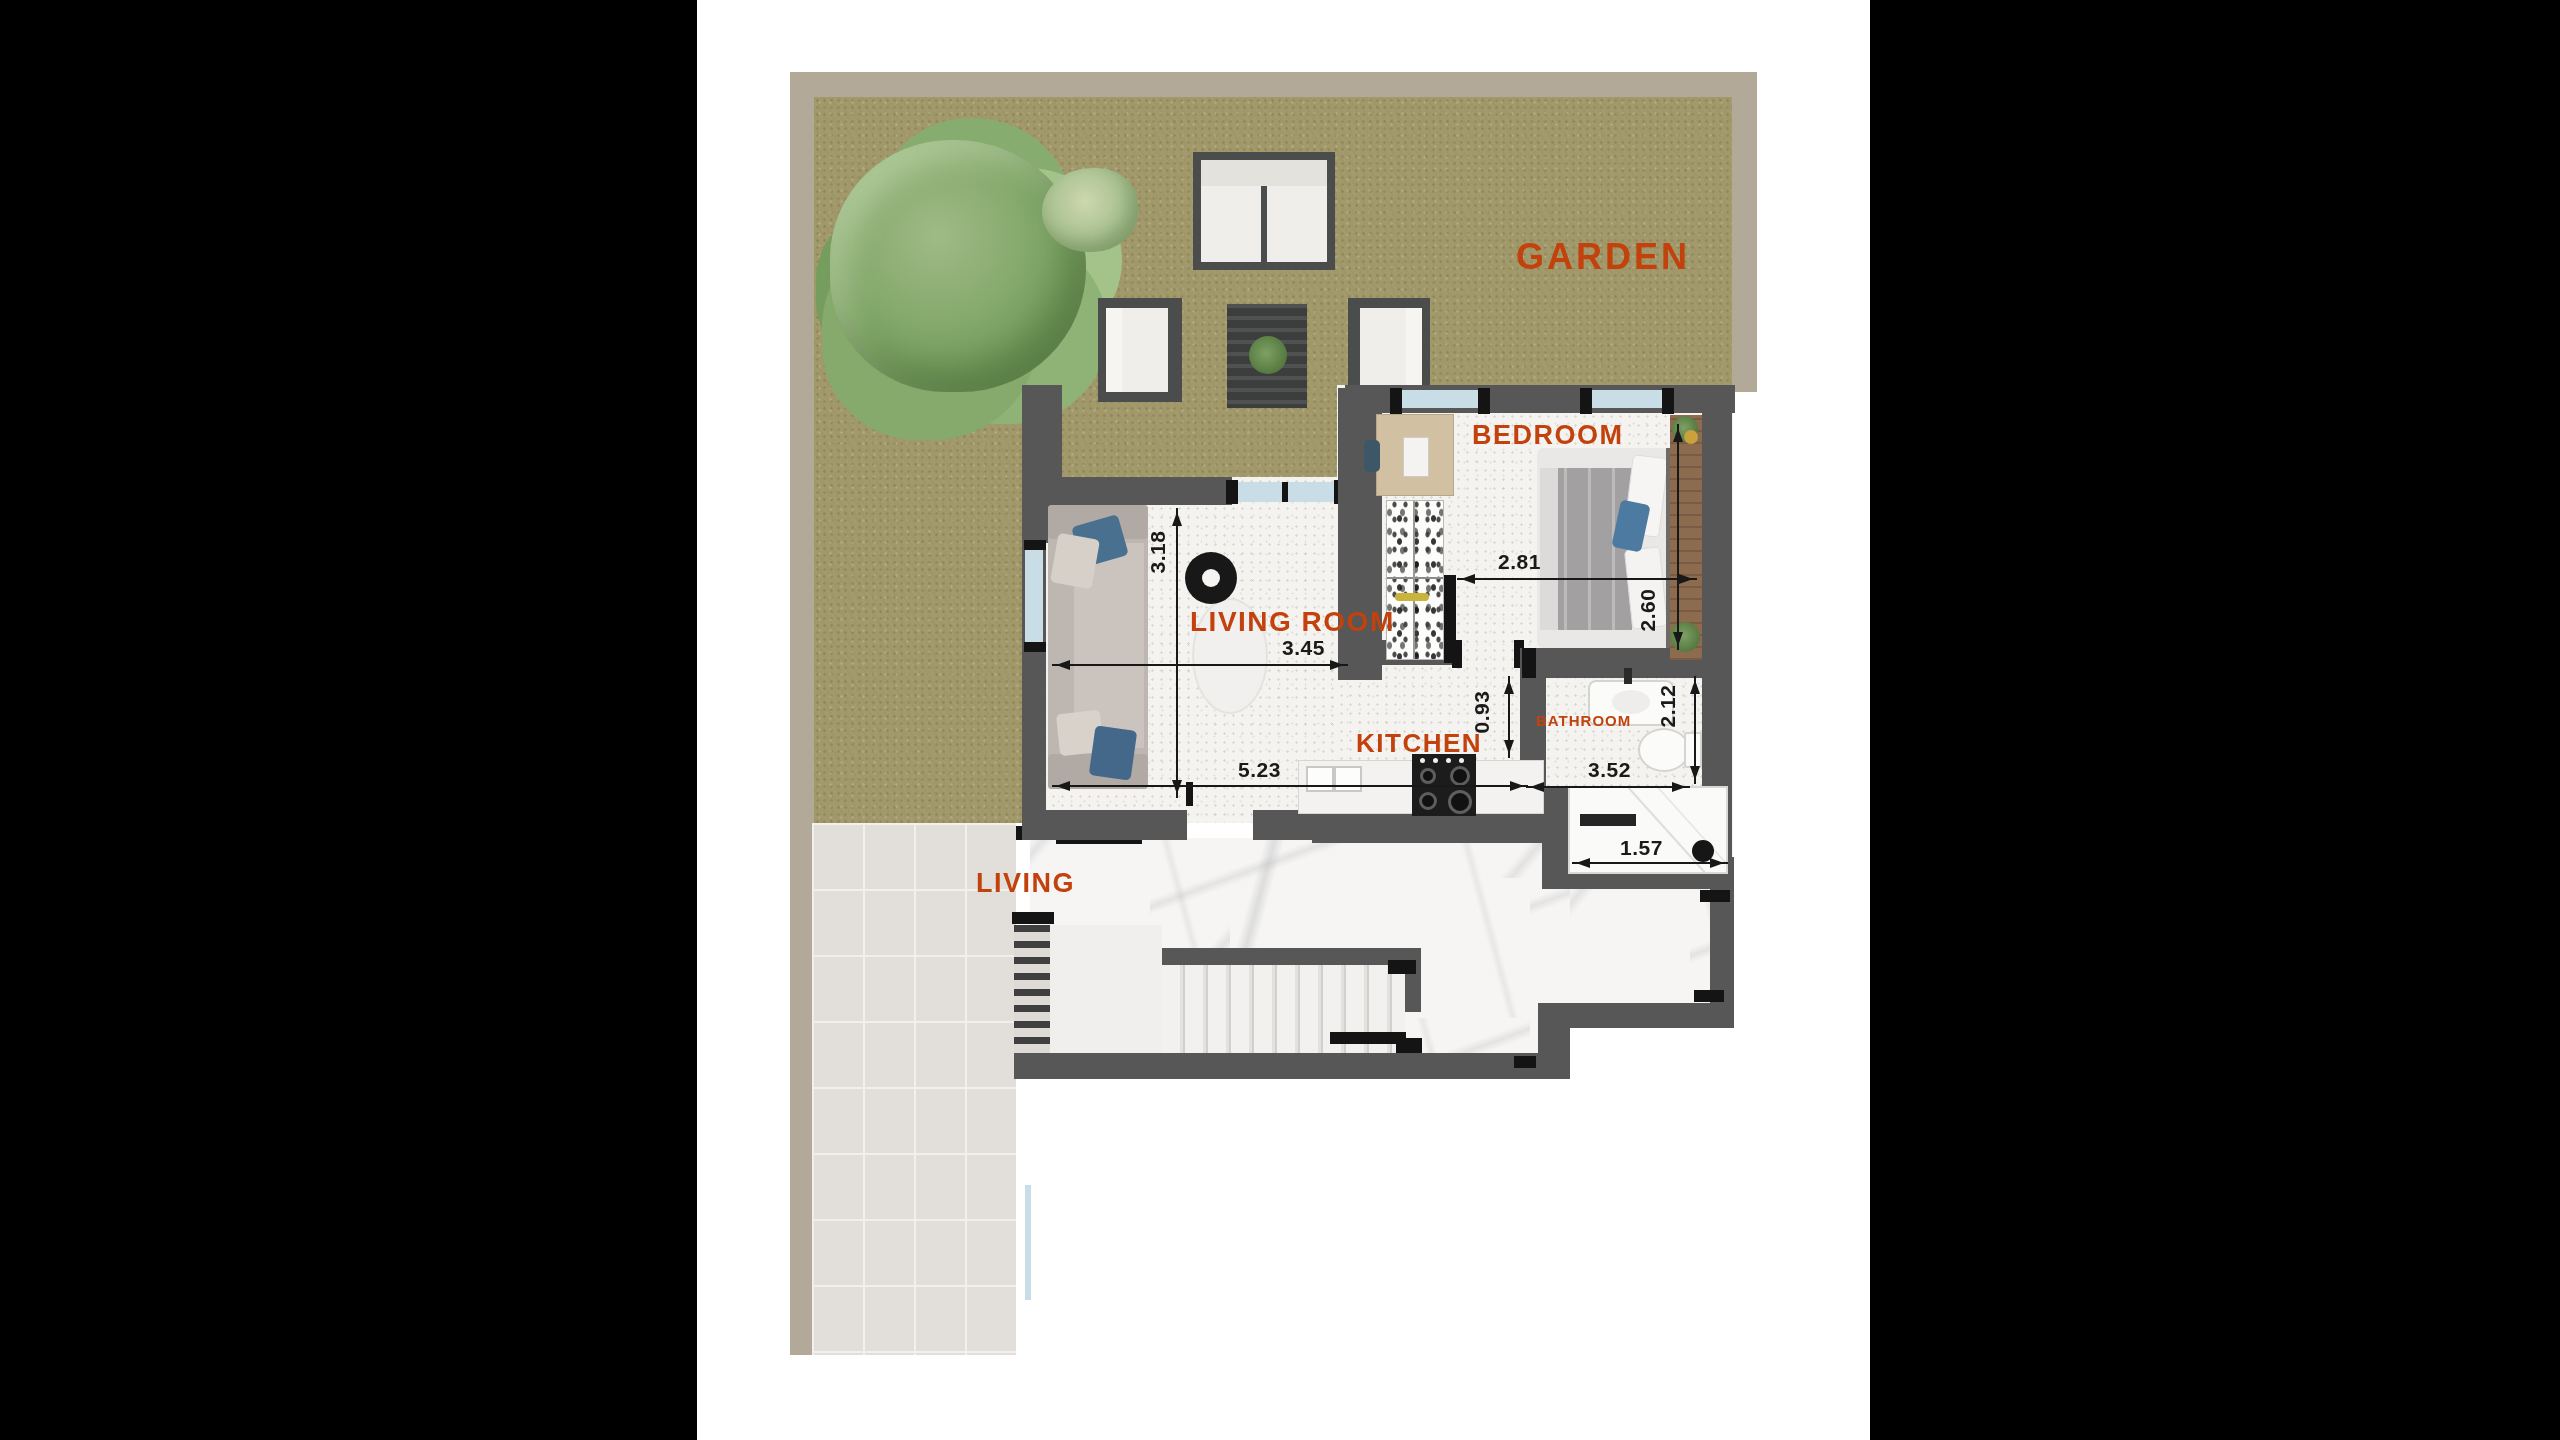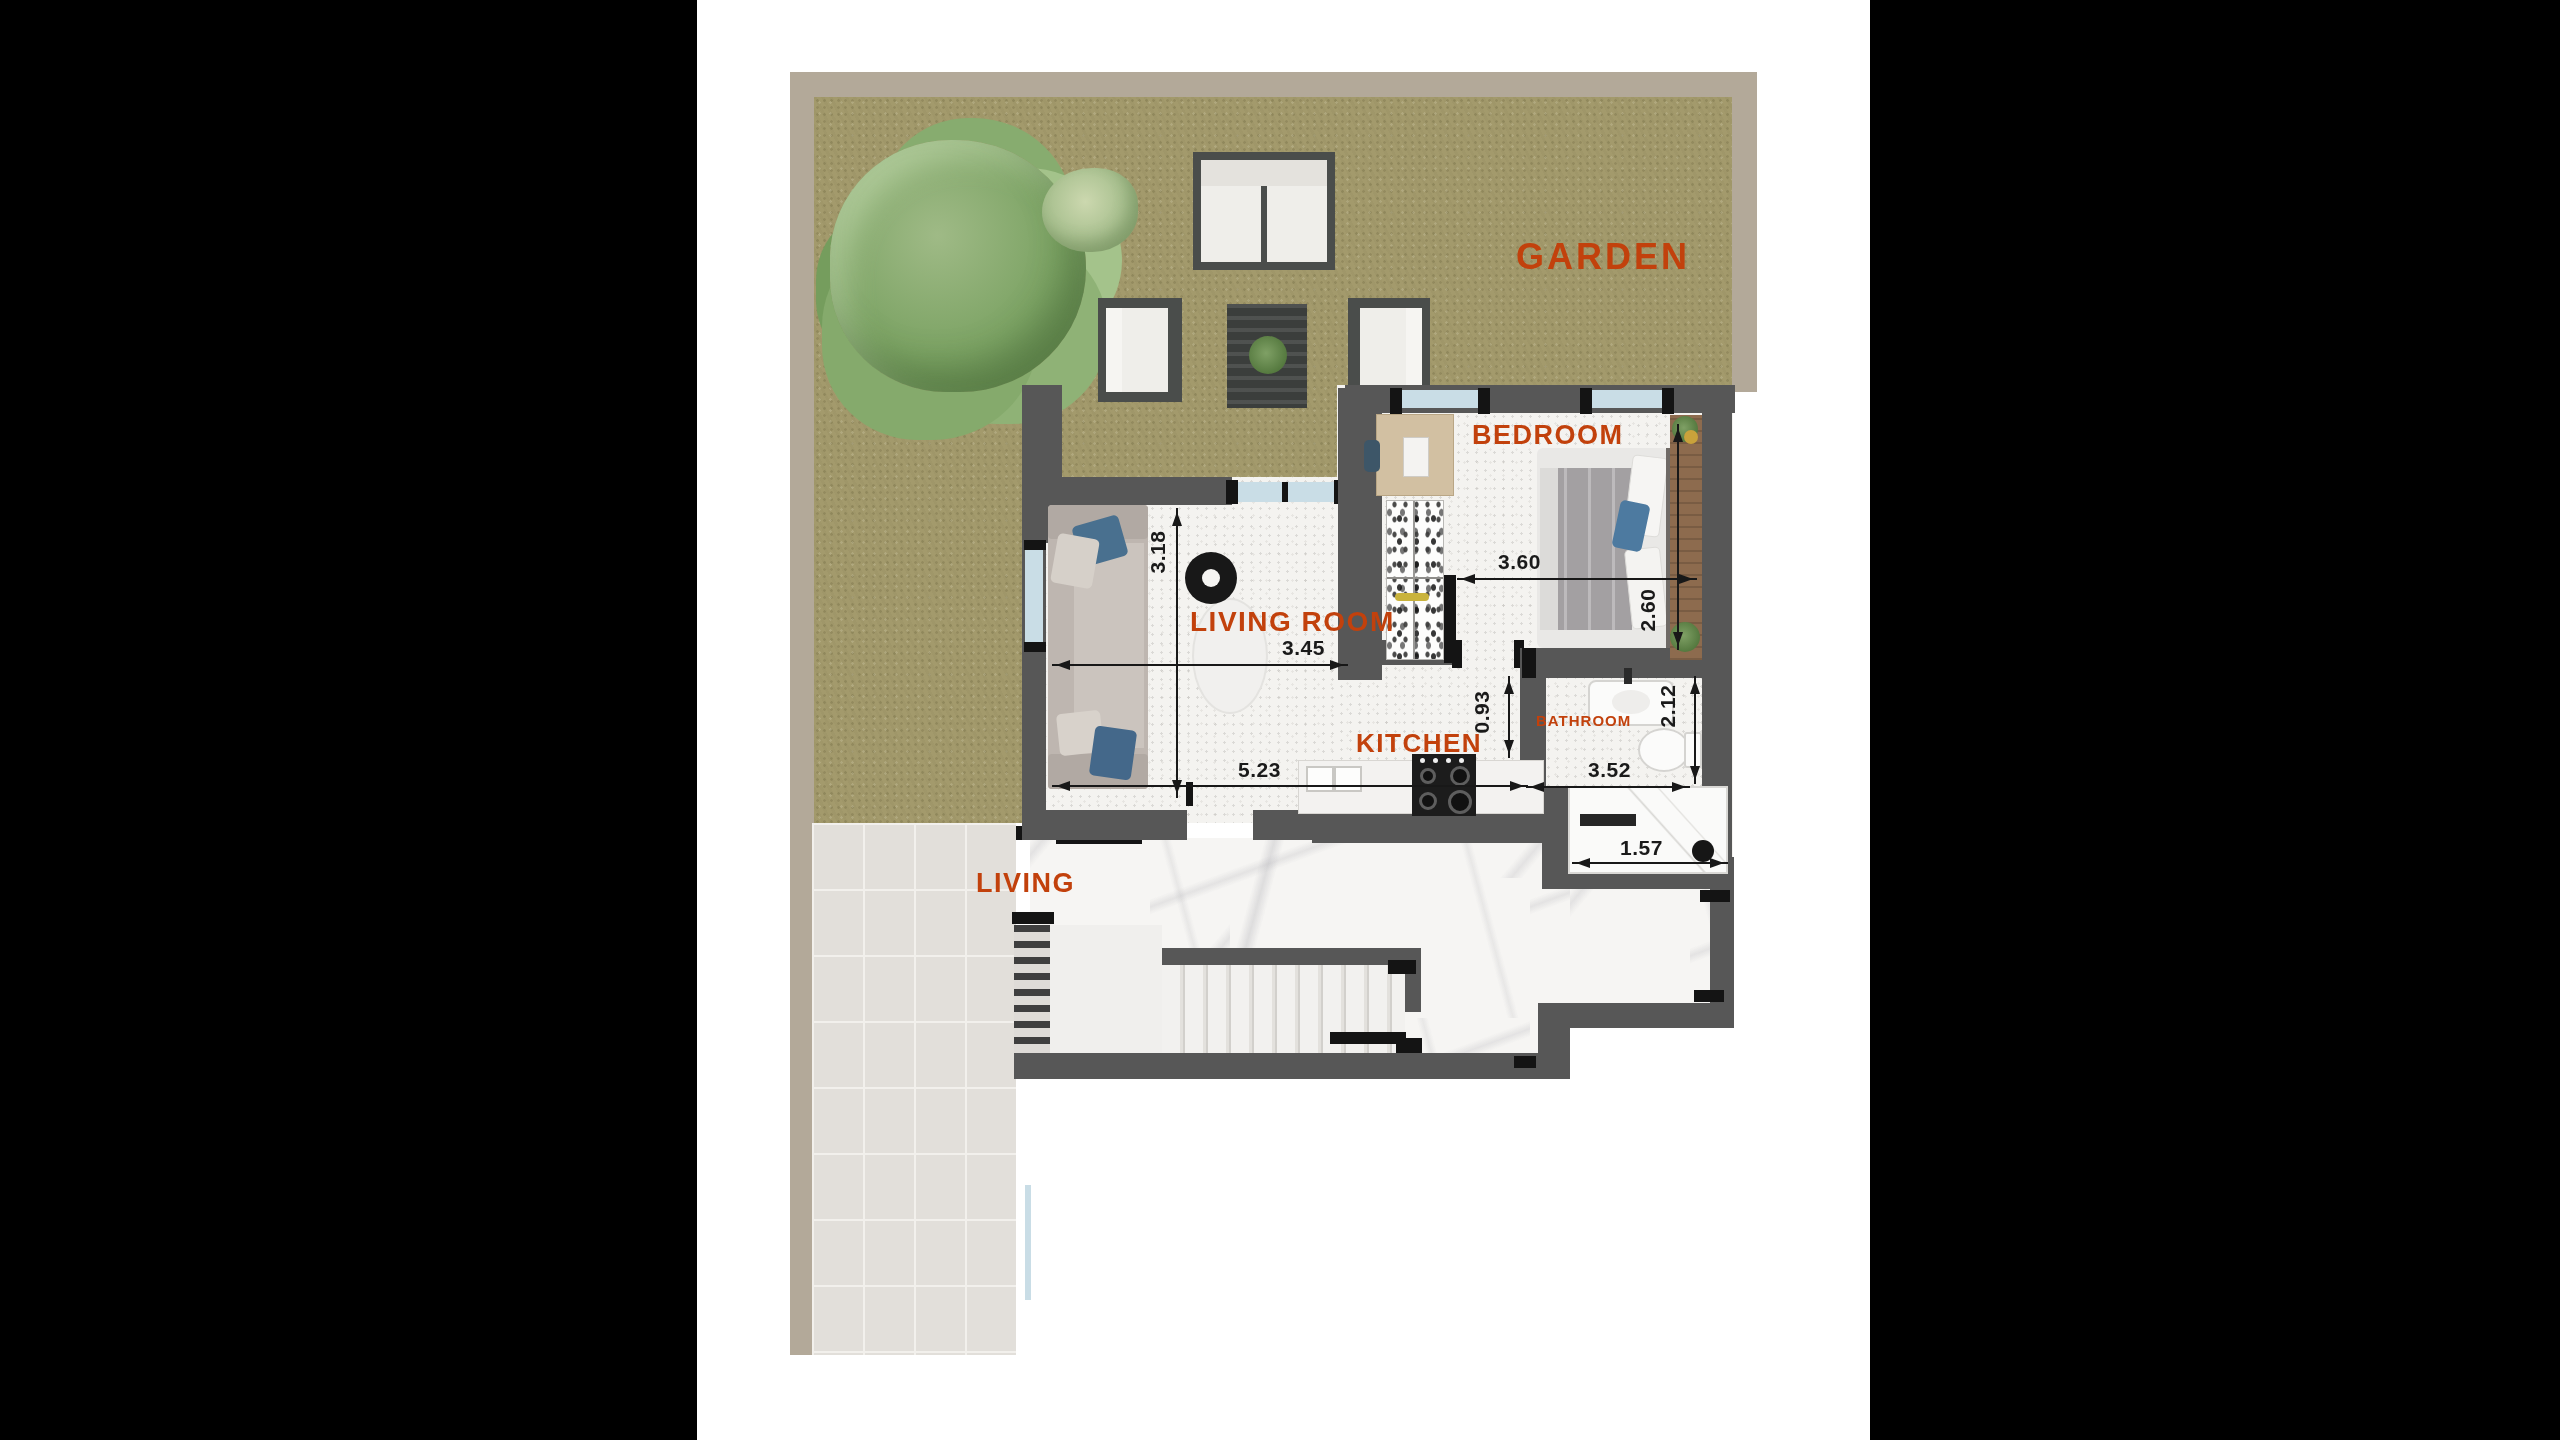--- a/index.html
+++ b/index.html
@@ -279,21 +279,21 @@
   <div class="dim-v" style="left:1176px;top:508px;height:290px;"></div>
   <div class="abs dim-label rot" style="left:1128px;top:540px;width:60px;text-align:center;">3.18</div>
 
   <div class="dim-h" style="left:1052px;top:664px;width:296px;"></div>
   <div class="abs dim-label" style="left:1282px;top:636px;">3.45</div>
 
   <div class="dim-h" style="left:1052px;top:785px;width:476px;"></div>
   <div class="abs dim-label" style="left:1238px;top:758px;">5.23</div>
 
   <div class="dim-h" style="left:1457px;top:578px;width:240px;"></div>
-  <div class="abs dim-label" style="left:1498px;top:550px;">3.60</div>
+  <div class="abs dim-label" style="left:1498px;top:550px;">2.81</div>
 
   <div class="dim-v" style="left:1677px;top:424px;height:226px;"></div>
   <div class="abs dim-label rot" style="left:1618px;top:598px;width:60px;text-align:center;">2.60</div>
 
   <div class="dim-v" style="left:1508px;top:676px;height:82px;"></div>
   <div class="abs dim-label rot" style="left:1452px;top:700px;width:60px;text-align:center;">0.93</div>
 
   <div class="dim-v" style="left:1694px;top:676px;height:108px;"></div>
   <div class="abs dim-label rot" style="left:1638px;top:694px;width:60px;text-align:center;">2.12</div>
 

